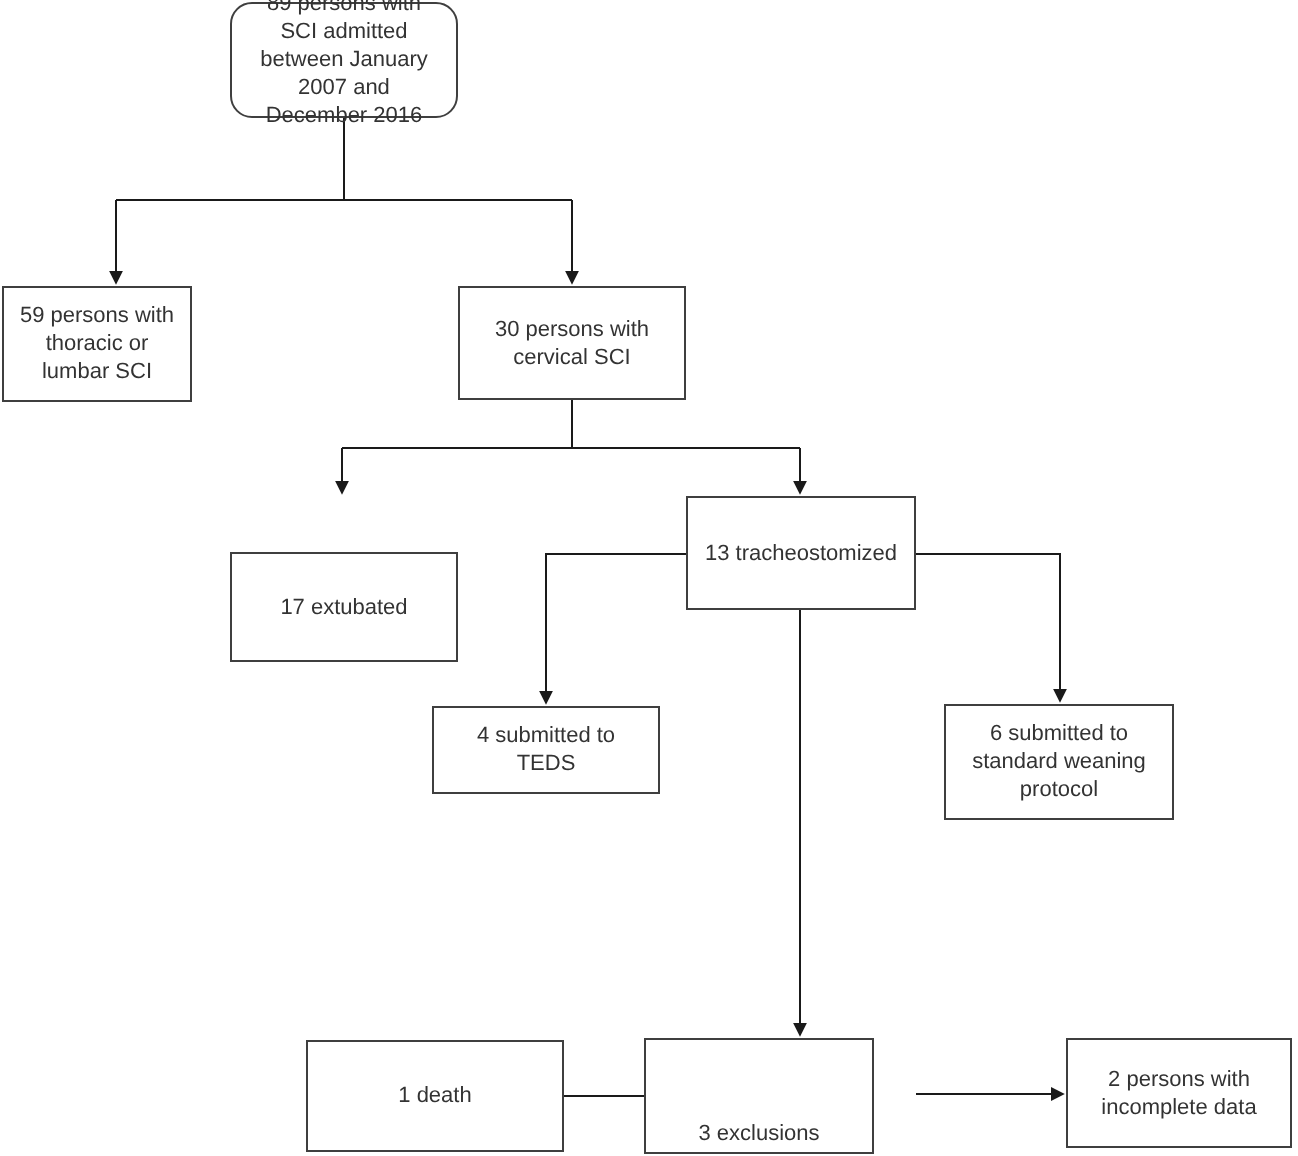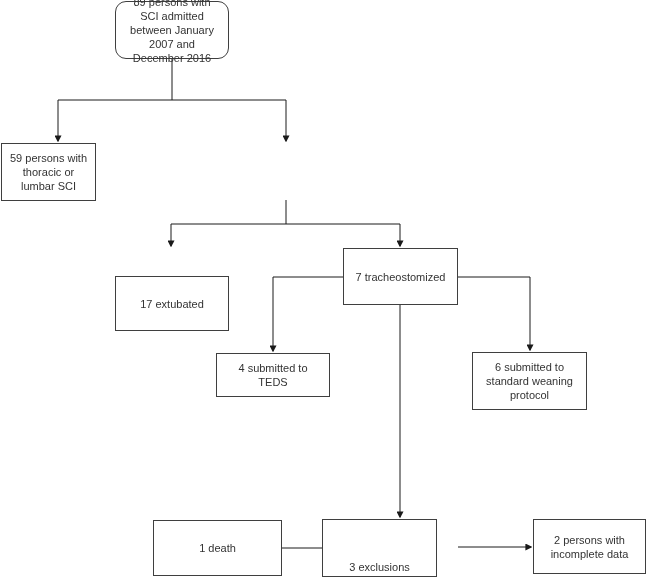--- a/index.html
+++ b/index.html
@@ -75,25 +75,28 @@
       <path d="M458,547 H531" marker-end="url(#arrow)"></path>
     </g>
   </svg>
 
   <div class="node" id="n-admitted">
     <span>89 persons with SCI admitted between January 2007 and December 2016</span>
   </div>
   <div class="node" id="n-thoracic">
     <span>59 persons with thoracic or lumbar SCI</span>
   </div>
+  <div class="node" id="n-cervical">
+    <span>30 persons with cervical SCI</span>
+  </div>
   <div class="node" id="n-extubated">
     <span>17 extubated</span>
   </div>
   <div class="node" id="n-tracheo">
-    <span>7 tracheostomized</span>
+    <span>13 tracheostomized</span>
   </div>
   <div class="node" id="n-teds">
     <span>4 submitted to TEDS</span>
   </div>
   <div class="node" id="n-weaning">
     <span>6 submitted to standard weaning protocol</span>
   </div>
   <div class="node" id="n-death">
     <span>1 death</span>
   </div>

